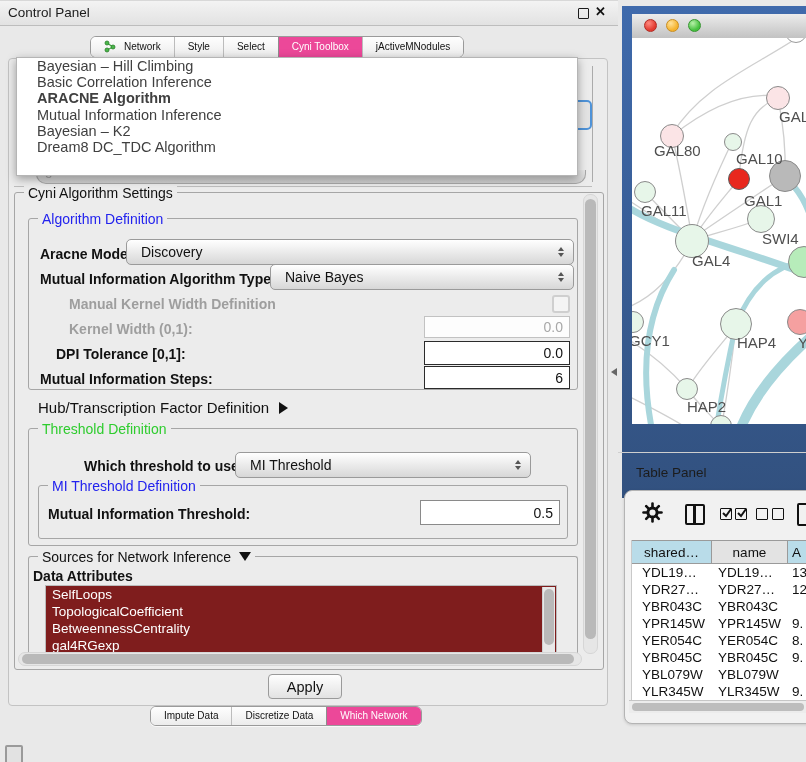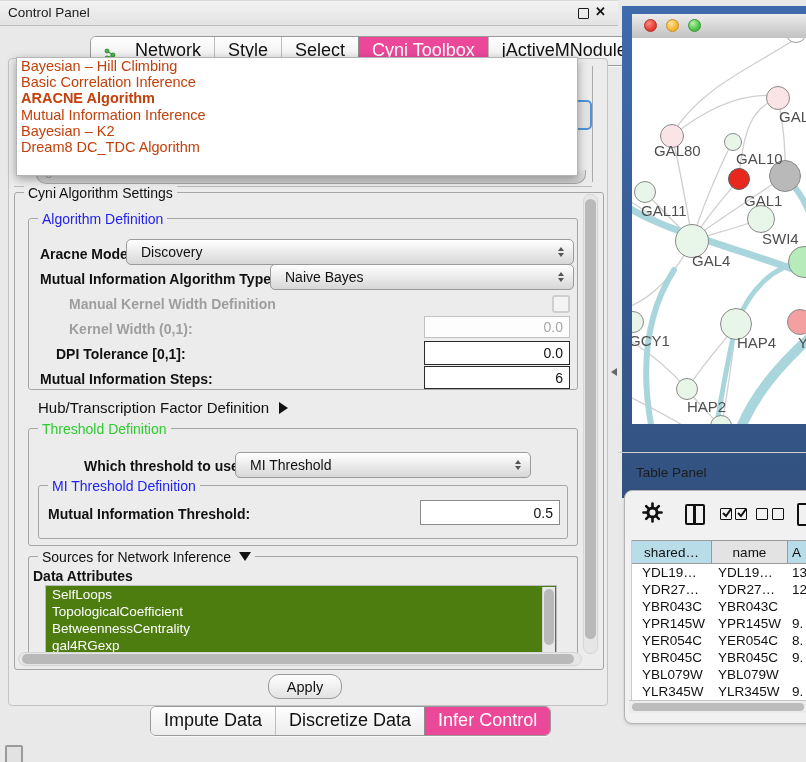--- a/index.html
+++ b/index.html
@@ -9,32 +9,32 @@
 
   
   .titlebar{left:0;top:8;width:618px;height:24px;background:linear-gradient(#f3f3f3,#e2e2e2);
     border-bottom:1px solid #bdbdbd;border-top:1px solid #d8d8d8;}
   .titlebar .t{position:absolute;left:8px;top:4px;font-size:13.5px;color:#1c1c1c;}
   .float-ic{position:absolute;left:578px;top:7px;width:9px;height:9px;border:1.8px solid #1c1c1c;border-radius:1px;}
   .close-ic{position:absolute;left:595px;top:3px;font-size:13px;font-weight:bold;color:#111;}
 
   
   .seg{position:absolute;display:inline-flex;border:1px solid #9a9a9a;border-radius:6px;overflow:hidden;background:#fdfdfd;box-shadow:0 1px 0 rgba(255,255,255,.7);}
-  .seg-item{padding:3px 13px 4px 13px;font-size:18px;color:#111;background:linear-gradient(#fefefe,#ececec);
-    border-left:1px solid #bcbcbc;display:flex;align-items:flex-end;gap:18px;white-space:nowrap;}
+  .seg-item{padding:3px 13px 4px 13px;font-size:10px;color:#111;background:linear-gradient(#fefefe,#ececec);
+    border-left:1px solid #bcbcbc;display:flex;align-items:center;gap:7px;white-space:nowrap;}
   .seg-item:first-child{border-left:none;}
   .seg-item.sel{background:#ec4899;color:#fff;border-left-color:#8d8d8d;}
 
   .cp-inner{left:8px;top:58px;width:598px;height:646px;border:1px solid #c3c3c3;border-radius:4px;background:#ececec;}
 
   
   .overlay{left:16px;top:57px;width:560px;height:117px;background:#fff;border:1px solid #b5b5b5;
     box-shadow:0 3px 9px rgba(0,0,0,.35);z-index:50;}
   .dd-hint{height:19px;line-height:19px;text-align:center;color:#b9b9b9;font-size:14px;}
-  .dd-item{font-size:14.5px;line-height:16.2px;padding-left:4px;color:#c2410c;white-space:nowrap;}
+  .dd-item{font-size:14.5px;line-height:16.2px;padding-left:20px;color:#404040;white-space:nowrap;}
   .dd-item.bold{font-weight:bold;}
 
   .blue-frag{left:570px;top:100px;width:18px;height:26px;border:2px solid #4f93d8;border-radius:5px;background:#e3e3e3;z-index:40;}
   .grp-frag{left:592px;top:66px;width:0;height:116px;border-left:1px solid #ababab;z-index:30;}
   .combo-sliver{left:36px;top:170px;width:548px;height:13px;border:1px solid #a8a8a8;border-top:none;
     border-radius:0 0 10px 10px;background:linear-gradient(#e6e6e6,#cfcfcf);overflow:hidden;z-index:10;}
   .combo-sliver span{display:block;margin-top:-7px;padding-left:8px;font-size:13.5px;color:#9f9f9f;}
   .line-186{left:14px;top:186px;width:578px;height:0;border-top:1px solid #bdbdbd;}
 
   .group{position:absolute;border:1px solid #a6a6a6;border-radius:3px;}
@@ -56,30 +56,30 @@
   .field{position:absolute;background:#fff;border:1px solid #2b2b2b;box-sizing:border-box;
     font-size:14px;display:flex;align-items:center;justify-content:flex-end;padding:0 6px;}
   .field.dis{border-color:#c2c2c2;color:#a8a8a8;background:#fdfdfd;}
 
   .cb{position:absolute;width:14px;height:14px;border:2px solid #cfcfcf;border-radius:3px;background:#f4f4f4;}
 
   .tri-right{display:inline-block;width:0;height:0;border-top:6px solid transparent;border-bottom:6px solid transparent;border-left:9px solid #111;margin-left:10px;vertical-align:-1px;}
   .tri-down{display:inline-block;width:0;height:0;border-left:6px solid transparent;border-right:6px solid transparent;border-top:9px solid #111;margin-left:8px;vertical-align:1px;}
 
   .attr-list{position:absolute;background:#fff;border:1px solid #bbb;overflow:hidden;}
-  .attr-item{height:17px;line-height:17px;background:#4d7c0f;color:#fff;font-size:13.5px;padding-left:6px;white-space:nowrap;}
+  .attr-item{height:17px;line-height:17px;background:#7f1d1d;color:#fff;font-size:13.5px;padding-left:6px;white-space:nowrap;}
   .list-vsb{position:absolute;right:1px;top:1px;width:12px;bottom:1px;background:#e8e8e8;border-left:1px solid #d0d0d0;}
   .list-vsb .thumb{position:absolute;left:1px;right:1px;top:2px;height:56px;background:#b9b9b9;border-radius:6px;}
 
   .vtrack{position:absolute;background:#e6e6e6;border:1px solid #d6d6d6;border-radius:7px;}
   .vtrack .thumb{position:absolute;left:1px;right:1px;background:#b9b9b9;border-radius:7px;}
   .htrack{position:absolute;background:#e6e6e6;border:1px solid #d6d6d6;border-radius:7px;}
   .htrack .thumb{position:absolute;top:1px;bottom:1px;background:#b9b9b9;border-radius:7px;}
 
-  .btn{position:absolute;border:1px solid #9a9a9a;border-radius:11px;background:linear-gradient(#fefefe,#e2e2e2);
+  .btn{position:absolute;border:1px solid #9a9a9a;border-radius:4px;background:linear-gradient(#fefefe,#e2e2e2);
     font-size:14.5px;display:flex;align-items:center;justify-content:center;}
 
   .divider-chevron{left:611px;top:368px;width:0;height:0;border-top:4px solid transparent;border-bottom:4px solid transparent;border-right:6px solid #666;}
   .mini-square{left:5px;top:745px;width:14px;height:17px;border:2px solid #9a9a9a;border-radius:2px;background:#e2e2e2;}
 
   
   .net-frame{left:622px;top:6px;width:184px;height:492px;background:linear-gradient(#3f6aac,#32517f);text-align:right;}
   .net-win{position:absolute;left:10px;top:8px;width:174px;height:410px;background:#fff;overflow:hidden;}
   .net-title{position:absolute;left:0;top:0;width:174px;height:24px;background:linear-gradient(#ececec,#c2c2c2);border-bottom:1px solid #6b6b6b;}
   .tl{position:absolute;top:5px;width:13px;height:13px;border-radius:50%;box-sizing:border-box;}
@@ -273,21 +273,21 @@
   </div>
 
   <div class="seg" style="left:150px;top:706px;">
     <span class="seg-item">
         <span>Impute Data</span>
       </span>
     <span class="seg-item">
         <span>Discretize Data</span>
       </span>
     <span class="seg-item sel">
-        <span>Infer Control</span>
+        <span>Which Network</span>
       </span>
   </div>
 
   <div class="abs divider-chevron"></div>
   <div class="abs mini-square"></div>
 
   <div class="abs net-frame">
     <div class="net-win">
       <div class="net-title">
         <span class="tl red"></span>

